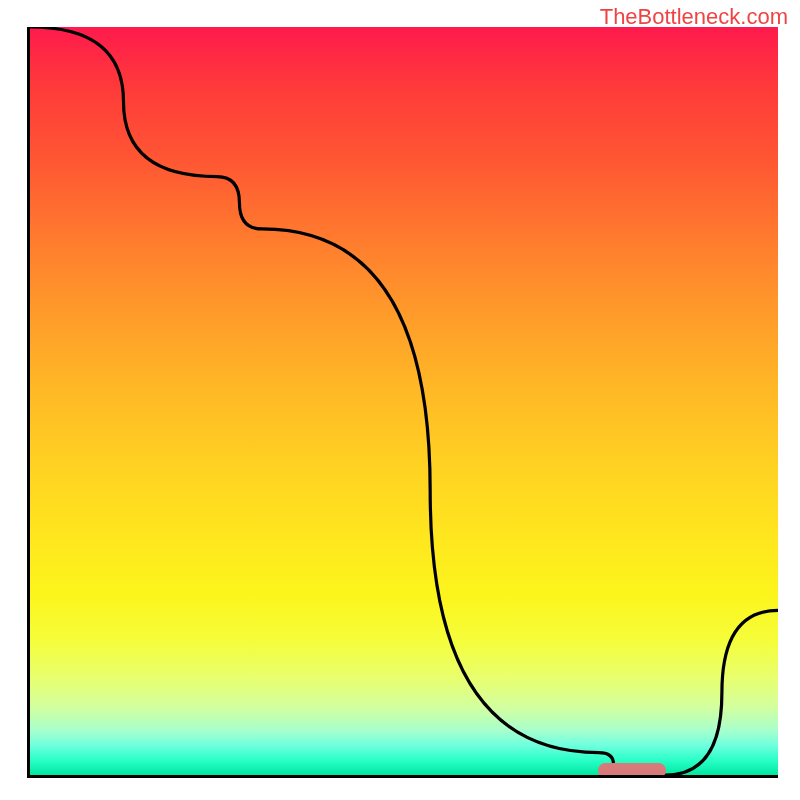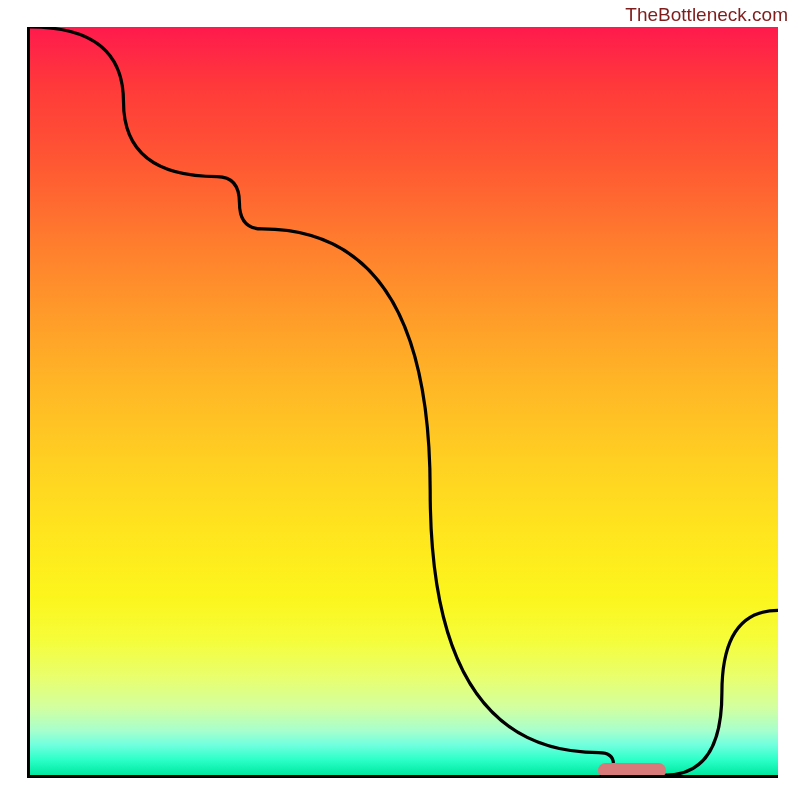--- a/index.html
+++ b/index.html
@@ -8,22 +8,22 @@
     width: 800px;
     height: 800px;
     background: #ffffff;
     font-family: Arial, sans-serif;
     position: relative;
   }
   .watermark {
     position: absolute;
     top: 4px;
     right: 12px;
-    font-size: 19px;
-    color: #7f1d1d;
+    font-size: 22px;
+    color: #ef4444;
     font-weight: 500;
     z-index: 10;
   }
   .chart-area {
     position: absolute;
     left: 27px;
     top: 27px;
     width: 748px;
     height: 748px;
     border-left: 3px solid #000;

